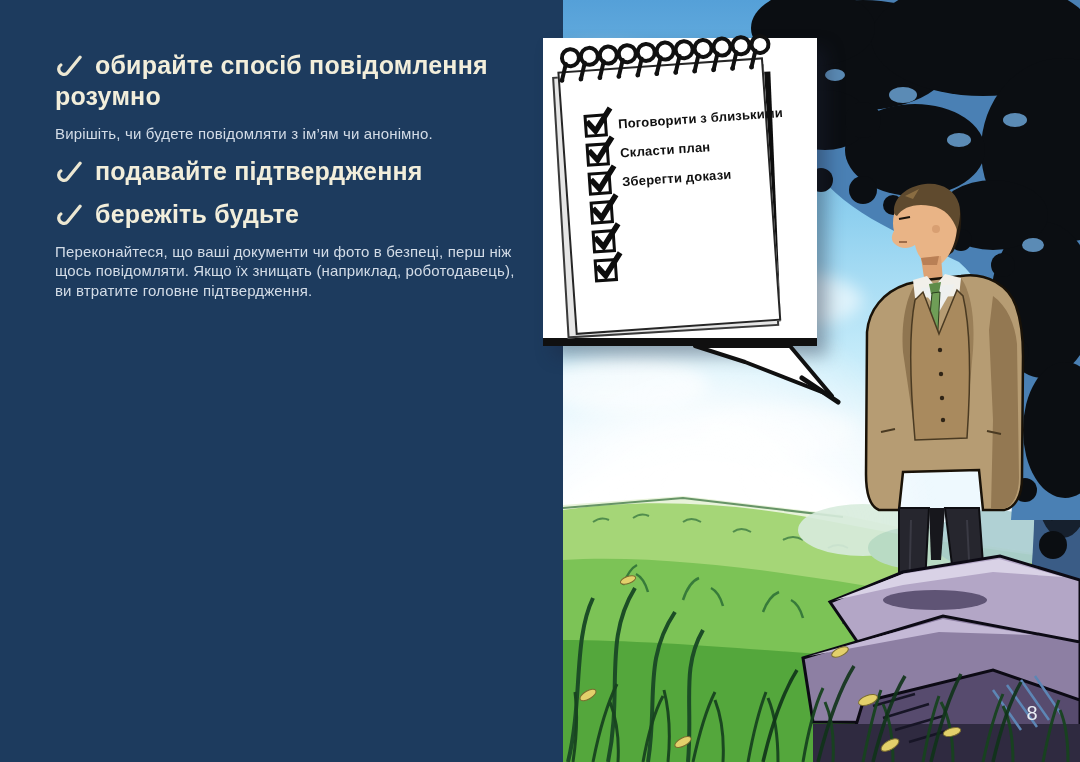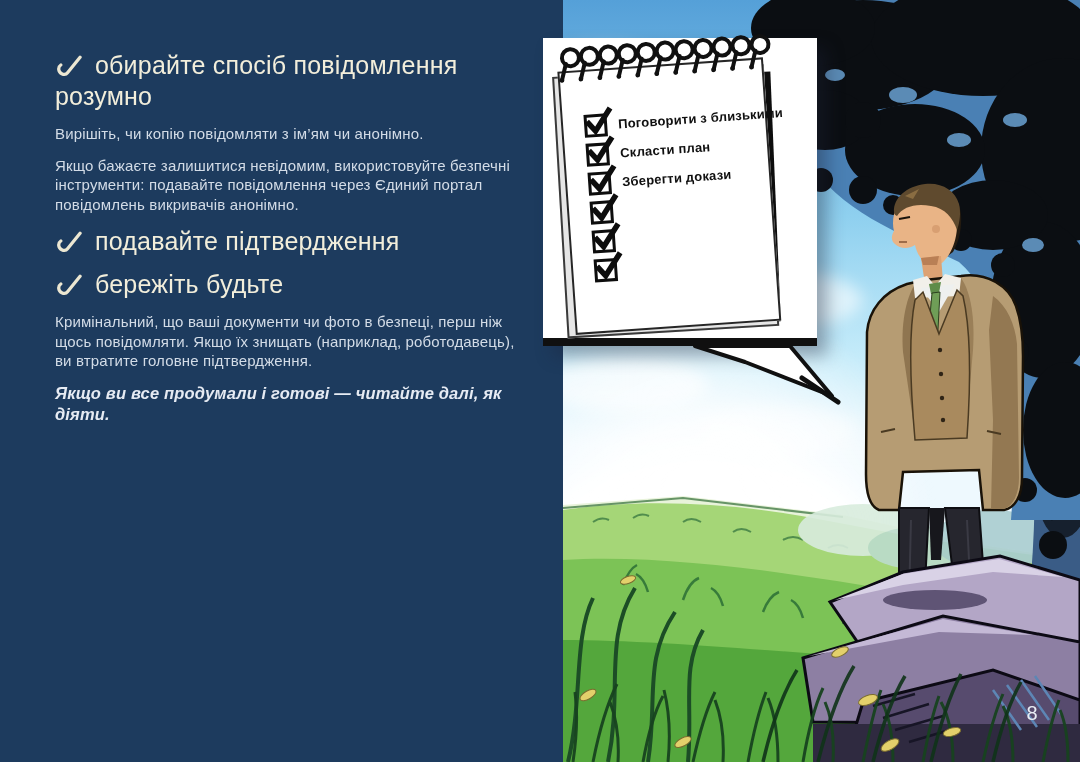--- a/index.html
+++ b/index.html
@@ -1,20 +1,20 @@
 <!DOCTYPE html>
 <html><head>
 <meta charset="utf-8">
 <style>
   html,body{margin:0;padding:0;background:#333;}
   .page{position:relative;width:1080px;height:762px;background:#1d3b5e;overflow:hidden;
         font-family:"Liberation Sans",sans-serif;}
   
   .text-col{position:absolute;left:55px;top:50px;width:478px;z-index:3;}
-  .heading{display:block;margin:14px 0 12px;font-size:25px;line-height:1.24;font-weight:400;
+  .heading{display:block;margin:14px 0 12px;font-size:25px;line-height:1.24;font-weight:700;
            color:#f2eedb;letter-spacing:.2px;}
   .heading:first-child{margin-top:0;}
   .heading .chk{vertical-align:-3px;margin-right:13px;}
   .text-col p{margin:0 0 12px;font-size:15px;line-height:1.3;color:#d3dce7;letter-spacing:.15px;}
   .closing{font-weight:700;font-style:italic;font-size:16.5px !important;line-height:1.32 !important;
            color:#e6ebf3 !important;margin-top:8px !important;}
   
   .art{position:absolute;left:563px;top:0;width:517px;height:762px;z-index:1;}
   .art svg{display:block;}
   
@@ -210,43 +210,41 @@
   </div>
 
   <div class="text-col">
 
     <section>
       <h2 class="heading">
         <svg class="chk" width="27" height="24" viewBox="0 0 28 24">
           <path d="M6,12 C3,14 3,19 7,21 C9,22 11.5,22 13,20 L26,4" fill="none" stroke="#ece7d2" stroke-width="3.4" stroke-linecap="round" stroke-linejoin="round"></path>
         </svg><span>обирайте спосіб повідомлення розумно</span>
       </h2>
-      <p>Вирішіть, чи копію повідомляти з ім’ям чи анонімно.</p>
-      <p>Якщо бажаєте залишитися невідомим, використовуйте безпечні інструменти: подавайте повідомлення через Єдиний портал повідомлень викривачів анонімно.</p>
+      <p>Вирішіть, чи будете повідомляти з ім’ям чи анонімно.</p>
     </section>
 
     <section>
       <h2 class="heading">
         <svg class="chk" width="27" height="24" viewBox="0 0 28 24">
           <path d="M6,12 C3,14 3,19 7,21 C9,22 11.5,22 13,20 L26,4" fill="none" stroke="#ece7d2" stroke-width="3.4" stroke-linecap="round" stroke-linejoin="round"></path>
         </svg><span>подавайте підтвердження</span>
       </h2>
     </section>
 
     <section>
       <h2 class="heading">
         <svg class="chk" width="27" height="24" viewBox="0 0 28 24">
           <path d="M6,12 C3,14 3,19 7,21 C9,22 11.5,22 13,20 L26,4" fill="none" stroke="#ece7d2" stroke-width="3.4" stroke-linecap="round" stroke-linejoin="round"></path>
         </svg><span>бережіть будьте</span>
       </h2>
-      <p>Кримінальний, що ваші документи чи фото в безпеці, перш ніж щось повідомляти. Якщо їх знищать (наприклад, роботодавець), ви втратите головне підтвердження.</p>
+      <p>Переконайтеся, що ваші документи чи фото в безпеці, перш ніж щось повідомляти. Якщо їх знищать (наприклад, роботодавець), ви втратите головне підтвердження.</p>
     </section>
 
 
-    <p class="closing">Якщо ви все продумали і готові — читайте далі, як діяти.</p>
   </div>
 
   <div class="bubble">
     <svg class="tail" viewBox="0 0 160 64">
       <polygon points="5,2 100,2 142,52 55,18" fill="#ffffff" stroke="#101010" stroke-width="4" stroke-linejoin="round"></polygon>
       <path d="M112,34 L148,58" stroke="#101010" stroke-width="5" stroke-linecap="round"></path>
     </svg>
 
     <div class="notepad">
       <div class="pad-back"></div>

